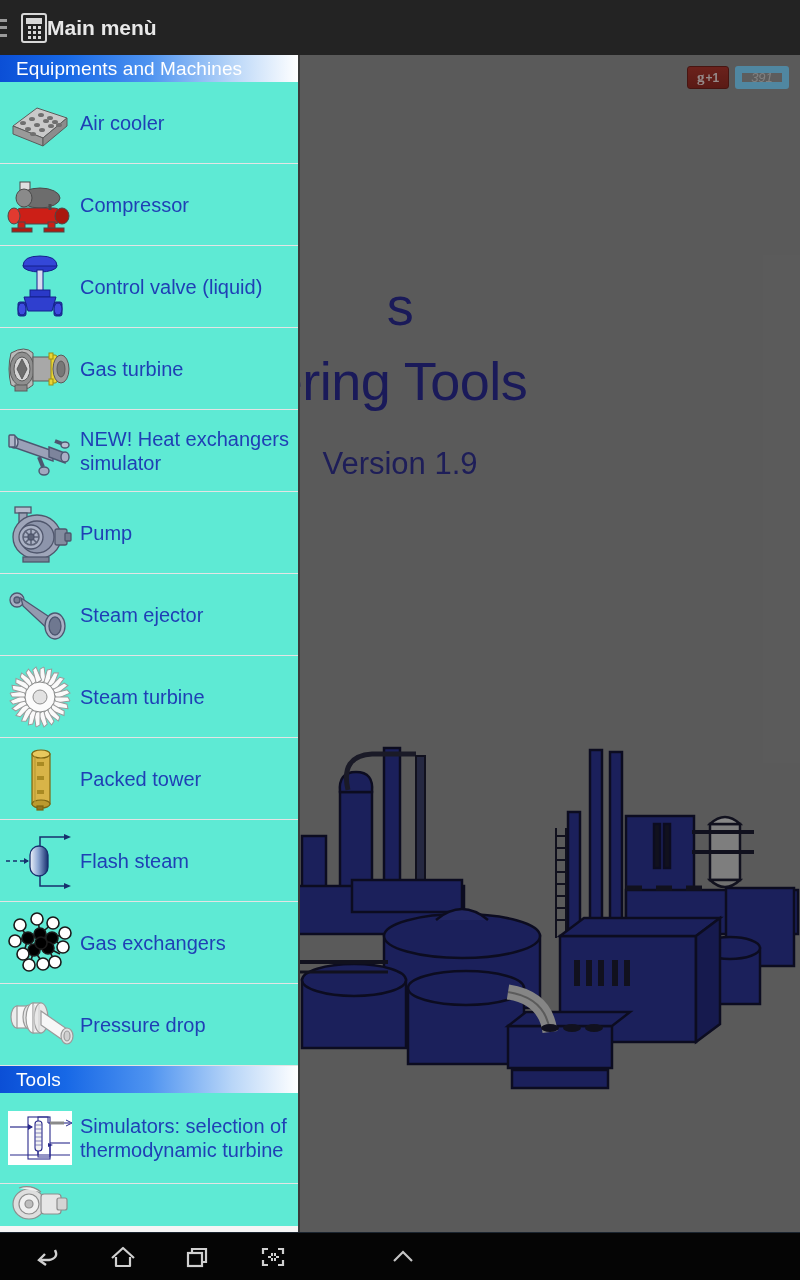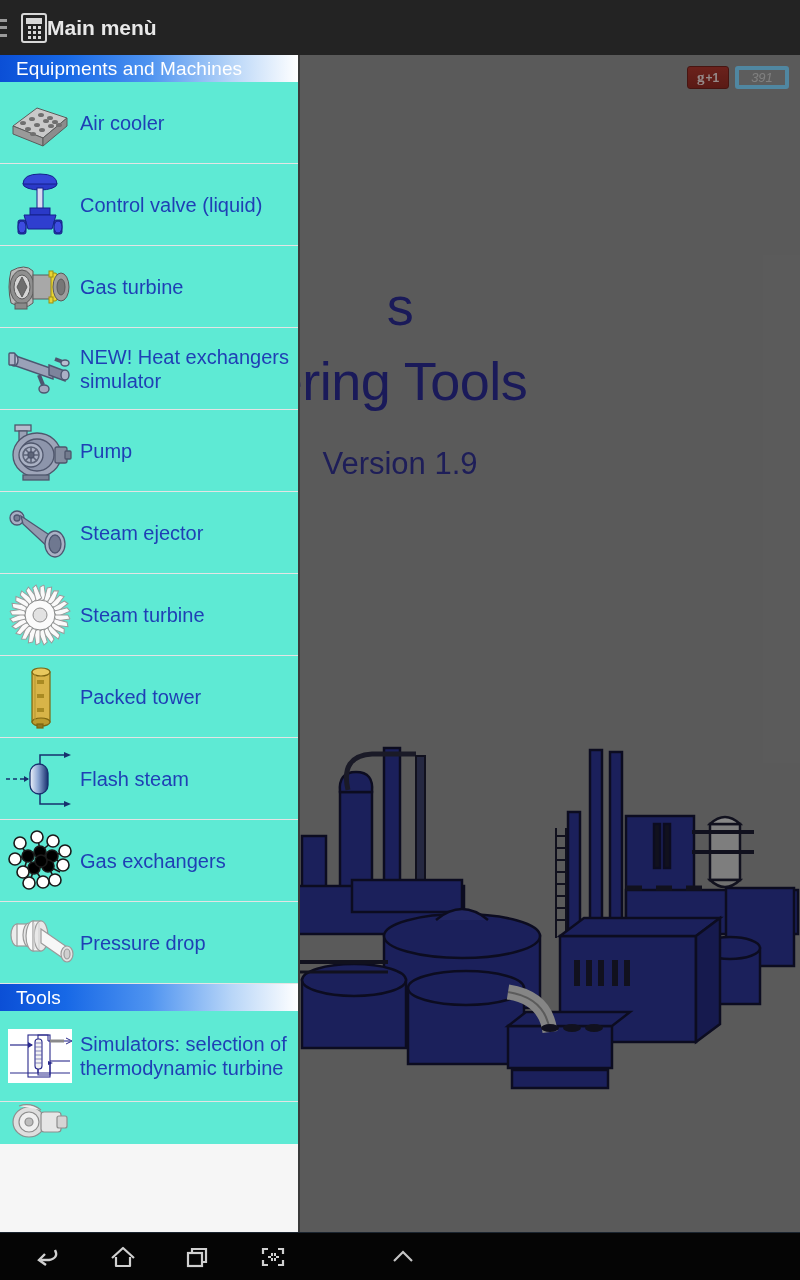--- a/index.html
+++ b/index.html
@@ -43,21 +43,21 @@
   }
   #gplus-btn {
     width:42px; height:23px; border-radius:3px;
     background:linear-gradient(#a8352c,#8d2a22);
     border:1px solid #6f221c;
     display:flex; align-items:center; justify-content:center; gap:1px;
     color:#e9d8d6; font-size:12px; font-weight:bold;
   }
   #gplus-g { font-size:15px; font-family:"Liberation Serif", serif; line-height:1; }
   #gplus-count {
-    width:54px; height:23px; border:4px solid #7dd3fc; border-radius:3px;
+    width:54px; height:23px; border:7px solid #7dd3fc; border-radius:3px;
     display:flex; align-items:center; justify-content:center;
     color:#c9c9c9; font-size:13px; background:rgba(255,255,255,0.04);font-style:italic;
   }
 
   
   #scrim {
     position:absolute; left:0; top:55px; width:800px; height:1177px;
     background:rgba(0,0,0,0.36);
     pointer-events:none;
   }
@@ -283,20 +283,40 @@
               <ellipse cx="35" cy="34" rx="3" ry="2"></ellipse>
             <ellipse cx="44" cy="30" rx="3" ry="2"></ellipse>
               <ellipse cx="52" cy="29" rx="3" ry="2"></ellipse>
           </g>
         </g>
       </svg>
     </div>
     <div class="label">Air cooler</div>
   </div>
 
+  <div class="menu-item">
+    <div class="icon-cell">
+      <svg width="68" height="58" viewBox="0 0 68 58">
+        <g stroke="#4a4a4a" stroke-width="1">
+          <rect x="14" y="6" width="10" height="9" fill="#e0e0e0"></rect>
+          <ellipse cx="34" cy="22" rx="20" ry="10" fill="#6d6d6d"></ellipse>
+          <ellipse cx="18" cy="22" rx="8" ry="9" fill="#8a8a8a"></ellipse>
+          <rect x="8" y="32" width="48" height="16" rx="8" fill="#cc1f17"></rect>
+          <ellipse cx="56" cy="40" rx="7" ry="8" fill="#a9170f"></ellipse>
+          <ellipse cx="8" cy="40" rx="6" ry="8" fill="#e23a30"></ellipse>
+          <rect x="12" y="46" width="7" height="8" fill="#cc1f17"></rect>
+          <rect x="42" y="46" width="7" height="8" fill="#cc1f17"></rect>
+          <rect x="6" y="52" width="20" height="4" fill="#b01a12"></rect>
+          <rect x="38" y="52" width="20" height="4" fill="#b01a12"></rect>
+          <path d="M44 28 v6" stroke="#4a4a4a" stroke-width="3" fill="none"></path>
+        </g>
+      </svg>
+    </div>
+    <div class="label">Compressor</div>
+  </div>
 
   <div class="menu-item">
     <div class="icon-cell">
       <svg width="56" height="66" viewBox="0 0 56 66">
         <g stroke="#14218c" stroke-width="1">
           <ellipse cx="28" cy="12" rx="17" ry="6" fill="#2a39c8"></ellipse>
           <path d="M11 12 q0 -10 17 -10 q17 0 17 10 z" fill="#3447d8"></path>
           <rect x="25" y="16" width="6" height="22" fill="#d8dcf0"></rect>
           <rect x="18" y="36" width="20" height="7" fill="#2a39c8"></rect>
           <path d="M12 43 h32 l-4 14 h-24 z" fill="#2f3fcf"></path>

